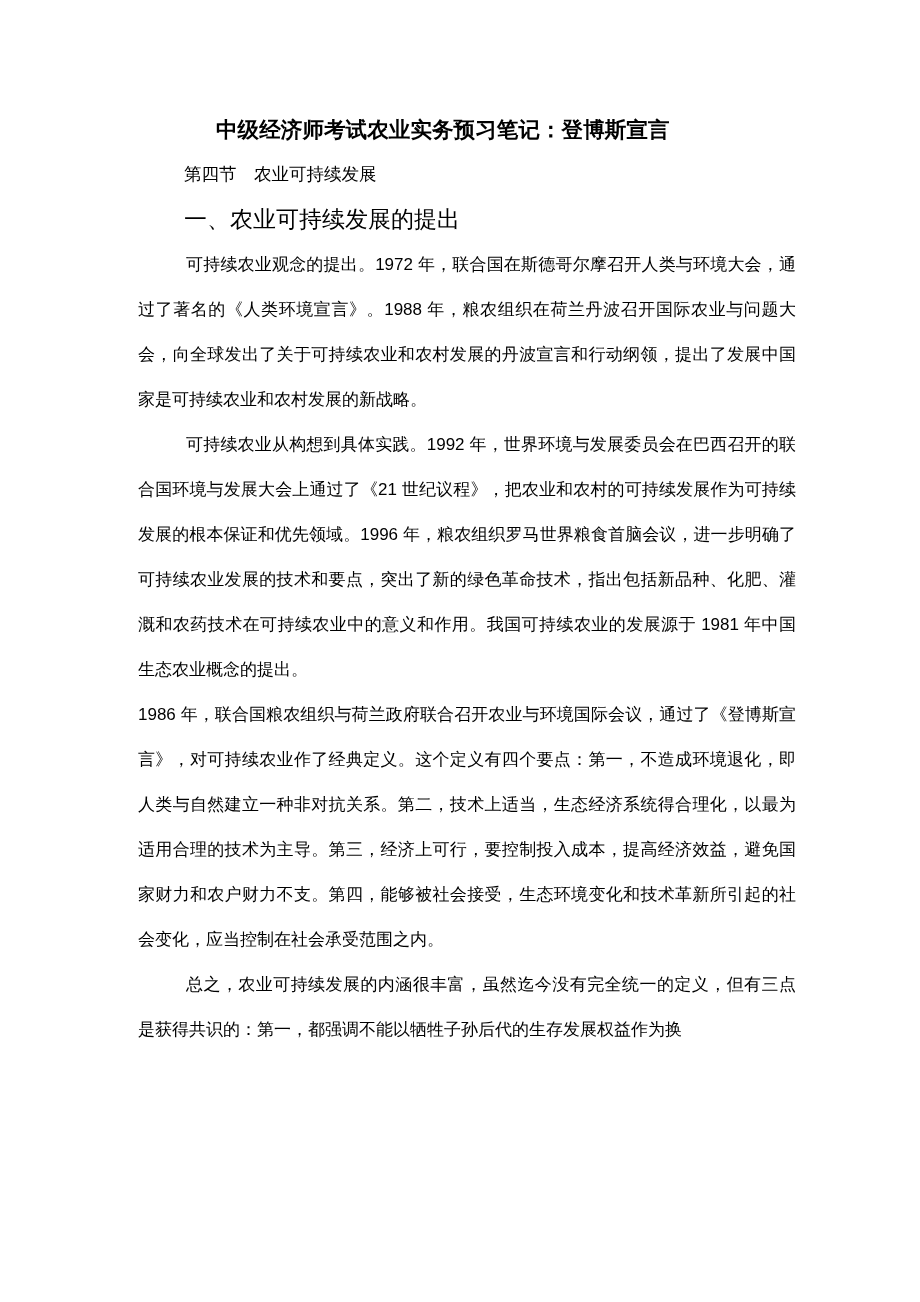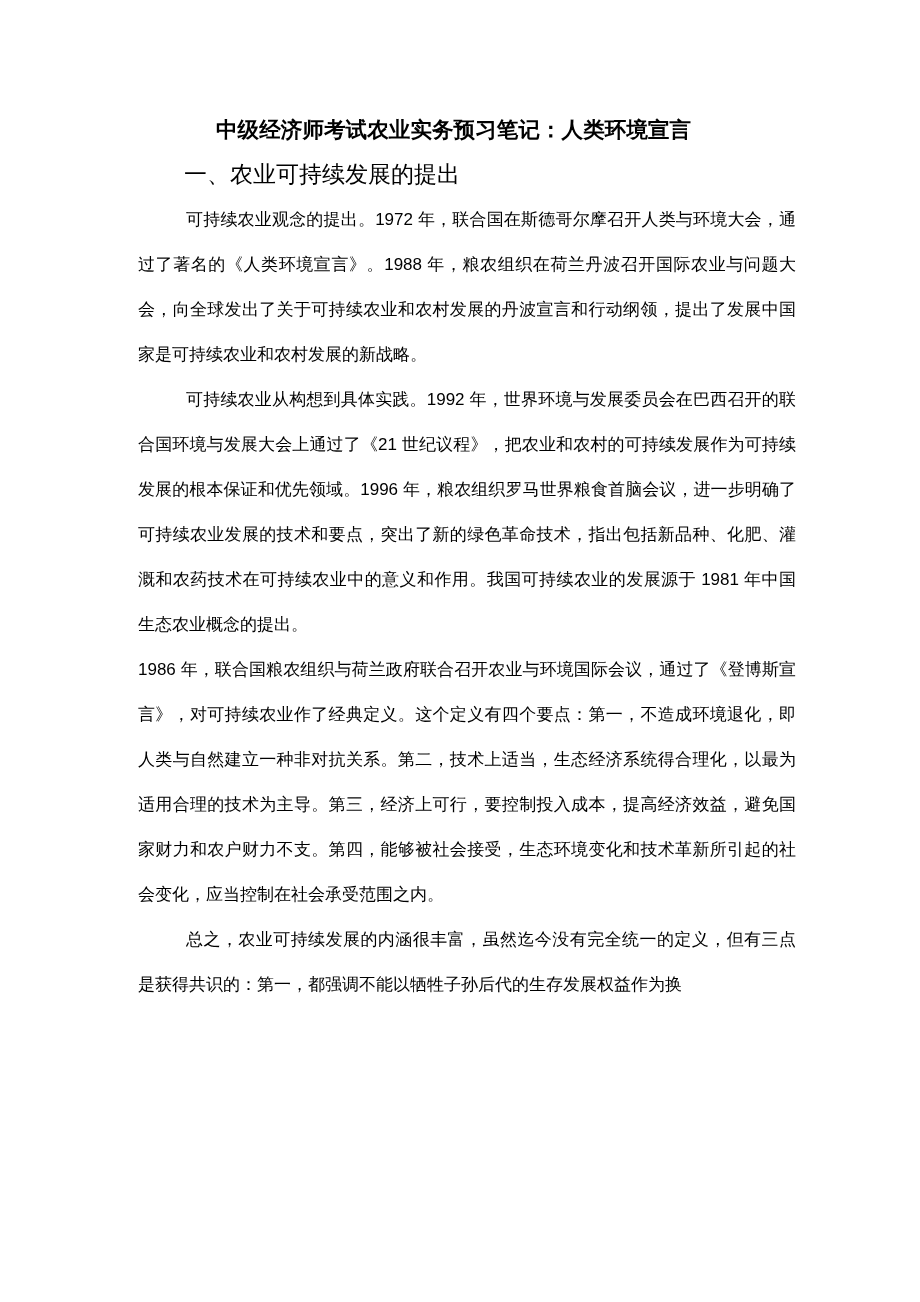--- a/index.html
+++ b/index.html
@@ -69,22 +69,23 @@
   .para.no-indent {
     text-indent: 0;
   }
 </style>
 </head>
 <body>
 
 <div class="page">
   <div class="content">
 
-    <h1 class="doc-title">中级经济师考试农业实务预习笔记：人类环境宣言</h1>
+    <h1 class="doc-title">中级经济师考试农业实务预习笔记：登博斯宣言</h1>
 
+    <div class="section-heading">第四节　农业可持续发展</div>
 
     <div class="sub-heading">一、农业可持续发展的提出</div>
 
     <p class="para">可持续农业观念的提出。1972 年，联合国在斯德哥尔摩召开人类与环境大会，通过了著名的《人类环境宣言》。1988 年，粮农组织在荷兰丹波召开国际农业与问题大会，向全球发出了关于可持续农业和农村发展的丹波宣言和行动纲领，提出了发展中国家是可持续农业和农村发展的新战略。</p>
 
     <p class="para">可持续农业从构想到具体实践。1992 年，世界环境与发展委员会在巴西召开的联合国环境与发展大会上通过了《21 世纪议程》，把农业和农村的可持续发展作为可持续发展的根本保证和优先领域。1996 年，粮农组织罗马世界粮食首脑会议，进一步明确了可持续农业发展的技术和要点，突出了新的绿色革命技术，指出包括新品种、化肥、灌溉和农药技术在可持续农业中的意义和作用。我国可持续农业的发展源于 1981 年中国生态农业概念的提出。</p>
 
 
     <p class="para no-indent">1986 年，联合国粮农组织与荷兰政府联合召开农业与环境国际会议，通过了《登博斯宣言》，对可持续农业作了经典定义。这个定义有四个要点：第一，不造成环境退化，即人类与自然建立一种非对抗关系。第二，技术上适当，生态经济系统得合理化，以最为适用合理的技术为主导。第三，经济上可行，要控制投入成本，提高经济效益，避免国家财力和农户财力不支。第四，能够被社会接受，生态环境变化和技术革新所引起的社会变化，应当控制在社会承受范围之内。</p>
 

